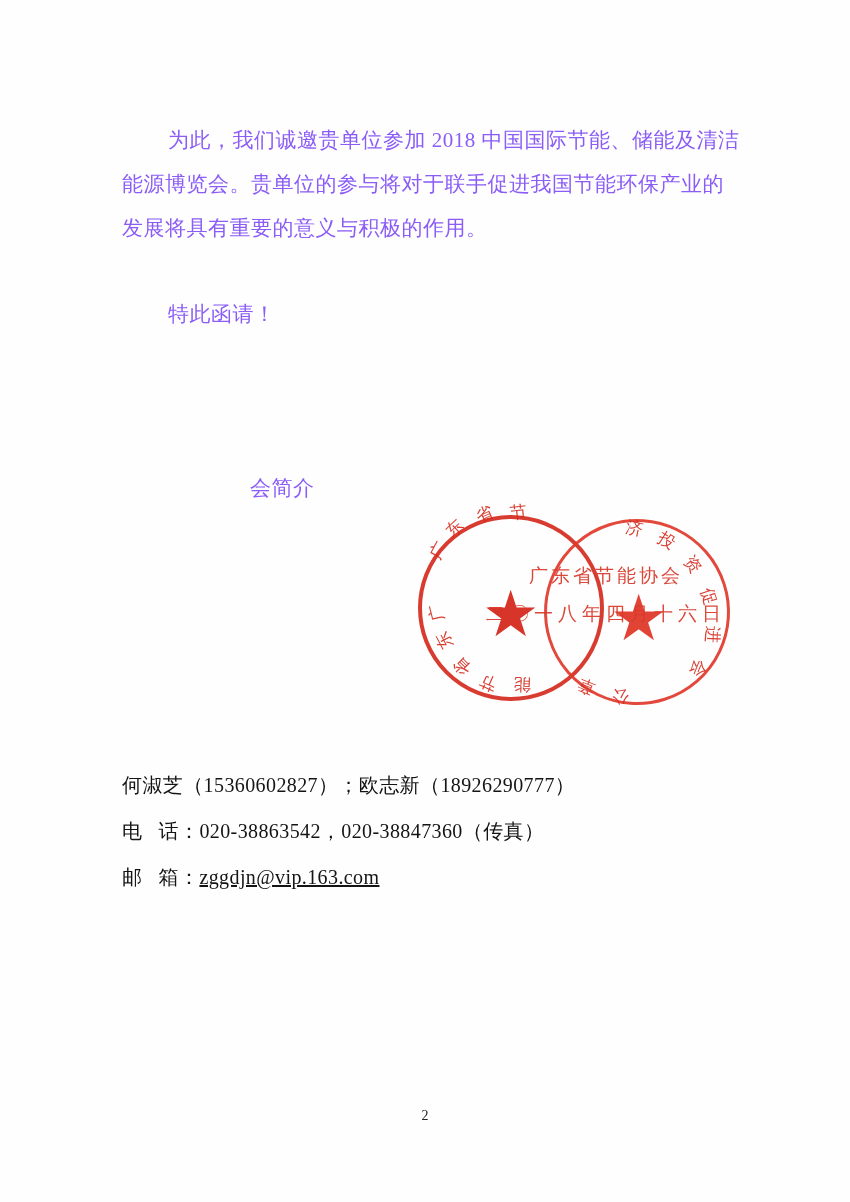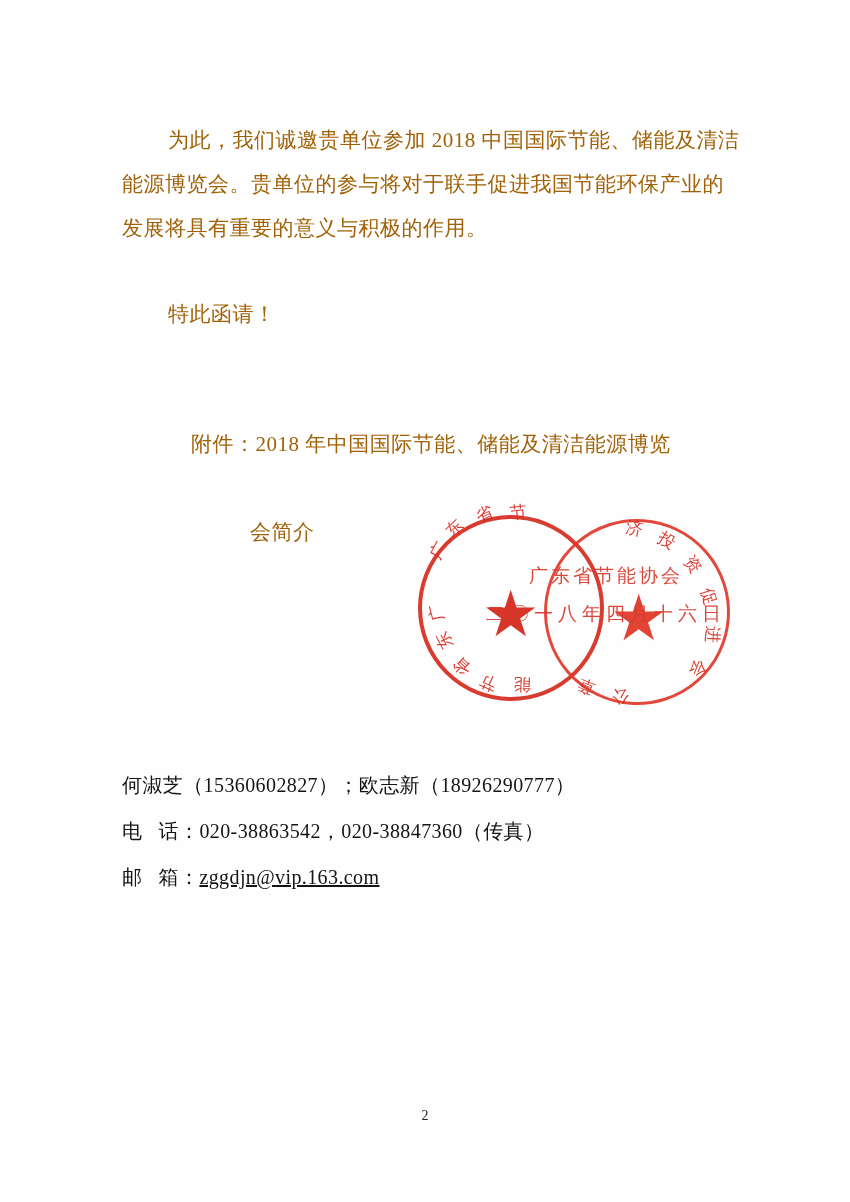--- a/index.html
+++ b/index.html
@@ -20,21 +20,21 @@
     inset: 0;
     background: #fefefe;
   }
   
   .para {
     position: absolute;
     font-family: "Liberation Serif", serif;
     font-size: 21px;
     line-height: 44px;
     letter-spacing: 0.5px;
-    color: #a16207;
+    color: #8b5cf6;
     white-space: pre-wrap;
   }
   #para-invite {
     left: 122px;
     top: 118px;
     width: 620px;
     text-indent: 46px;
   }
   #para-letter {
     left: 168px;
@@ -168,21 +168,20 @@
 </head>
 <body>
 
 <div class="page">
 
   <div class="para" id="para-invite">为此，我们诚邀贵单位参加 2018 中国国际节能、储能及清洁能源博览会。贵单位的参与将对于联手促进我国节能环保产业的发展将具有重要的意义与积极的作用。</div>
 
   <div class="para" id="para-letter">特此函请！</div>
 
   <div class="para" id="para-attach">
-    <span>附件：2018 年中国国际节能、储能及清洁能源博览</span>
     <span class="cont">会简介</span>
   </div>
 
   <div class="seal-wrap">
     <div class="seal left"></div>
     <div class="seal right"></div>
     <div class="star s1">★</div>
     <div class="star s2">★</div>
 
     <div class="arc-text">

